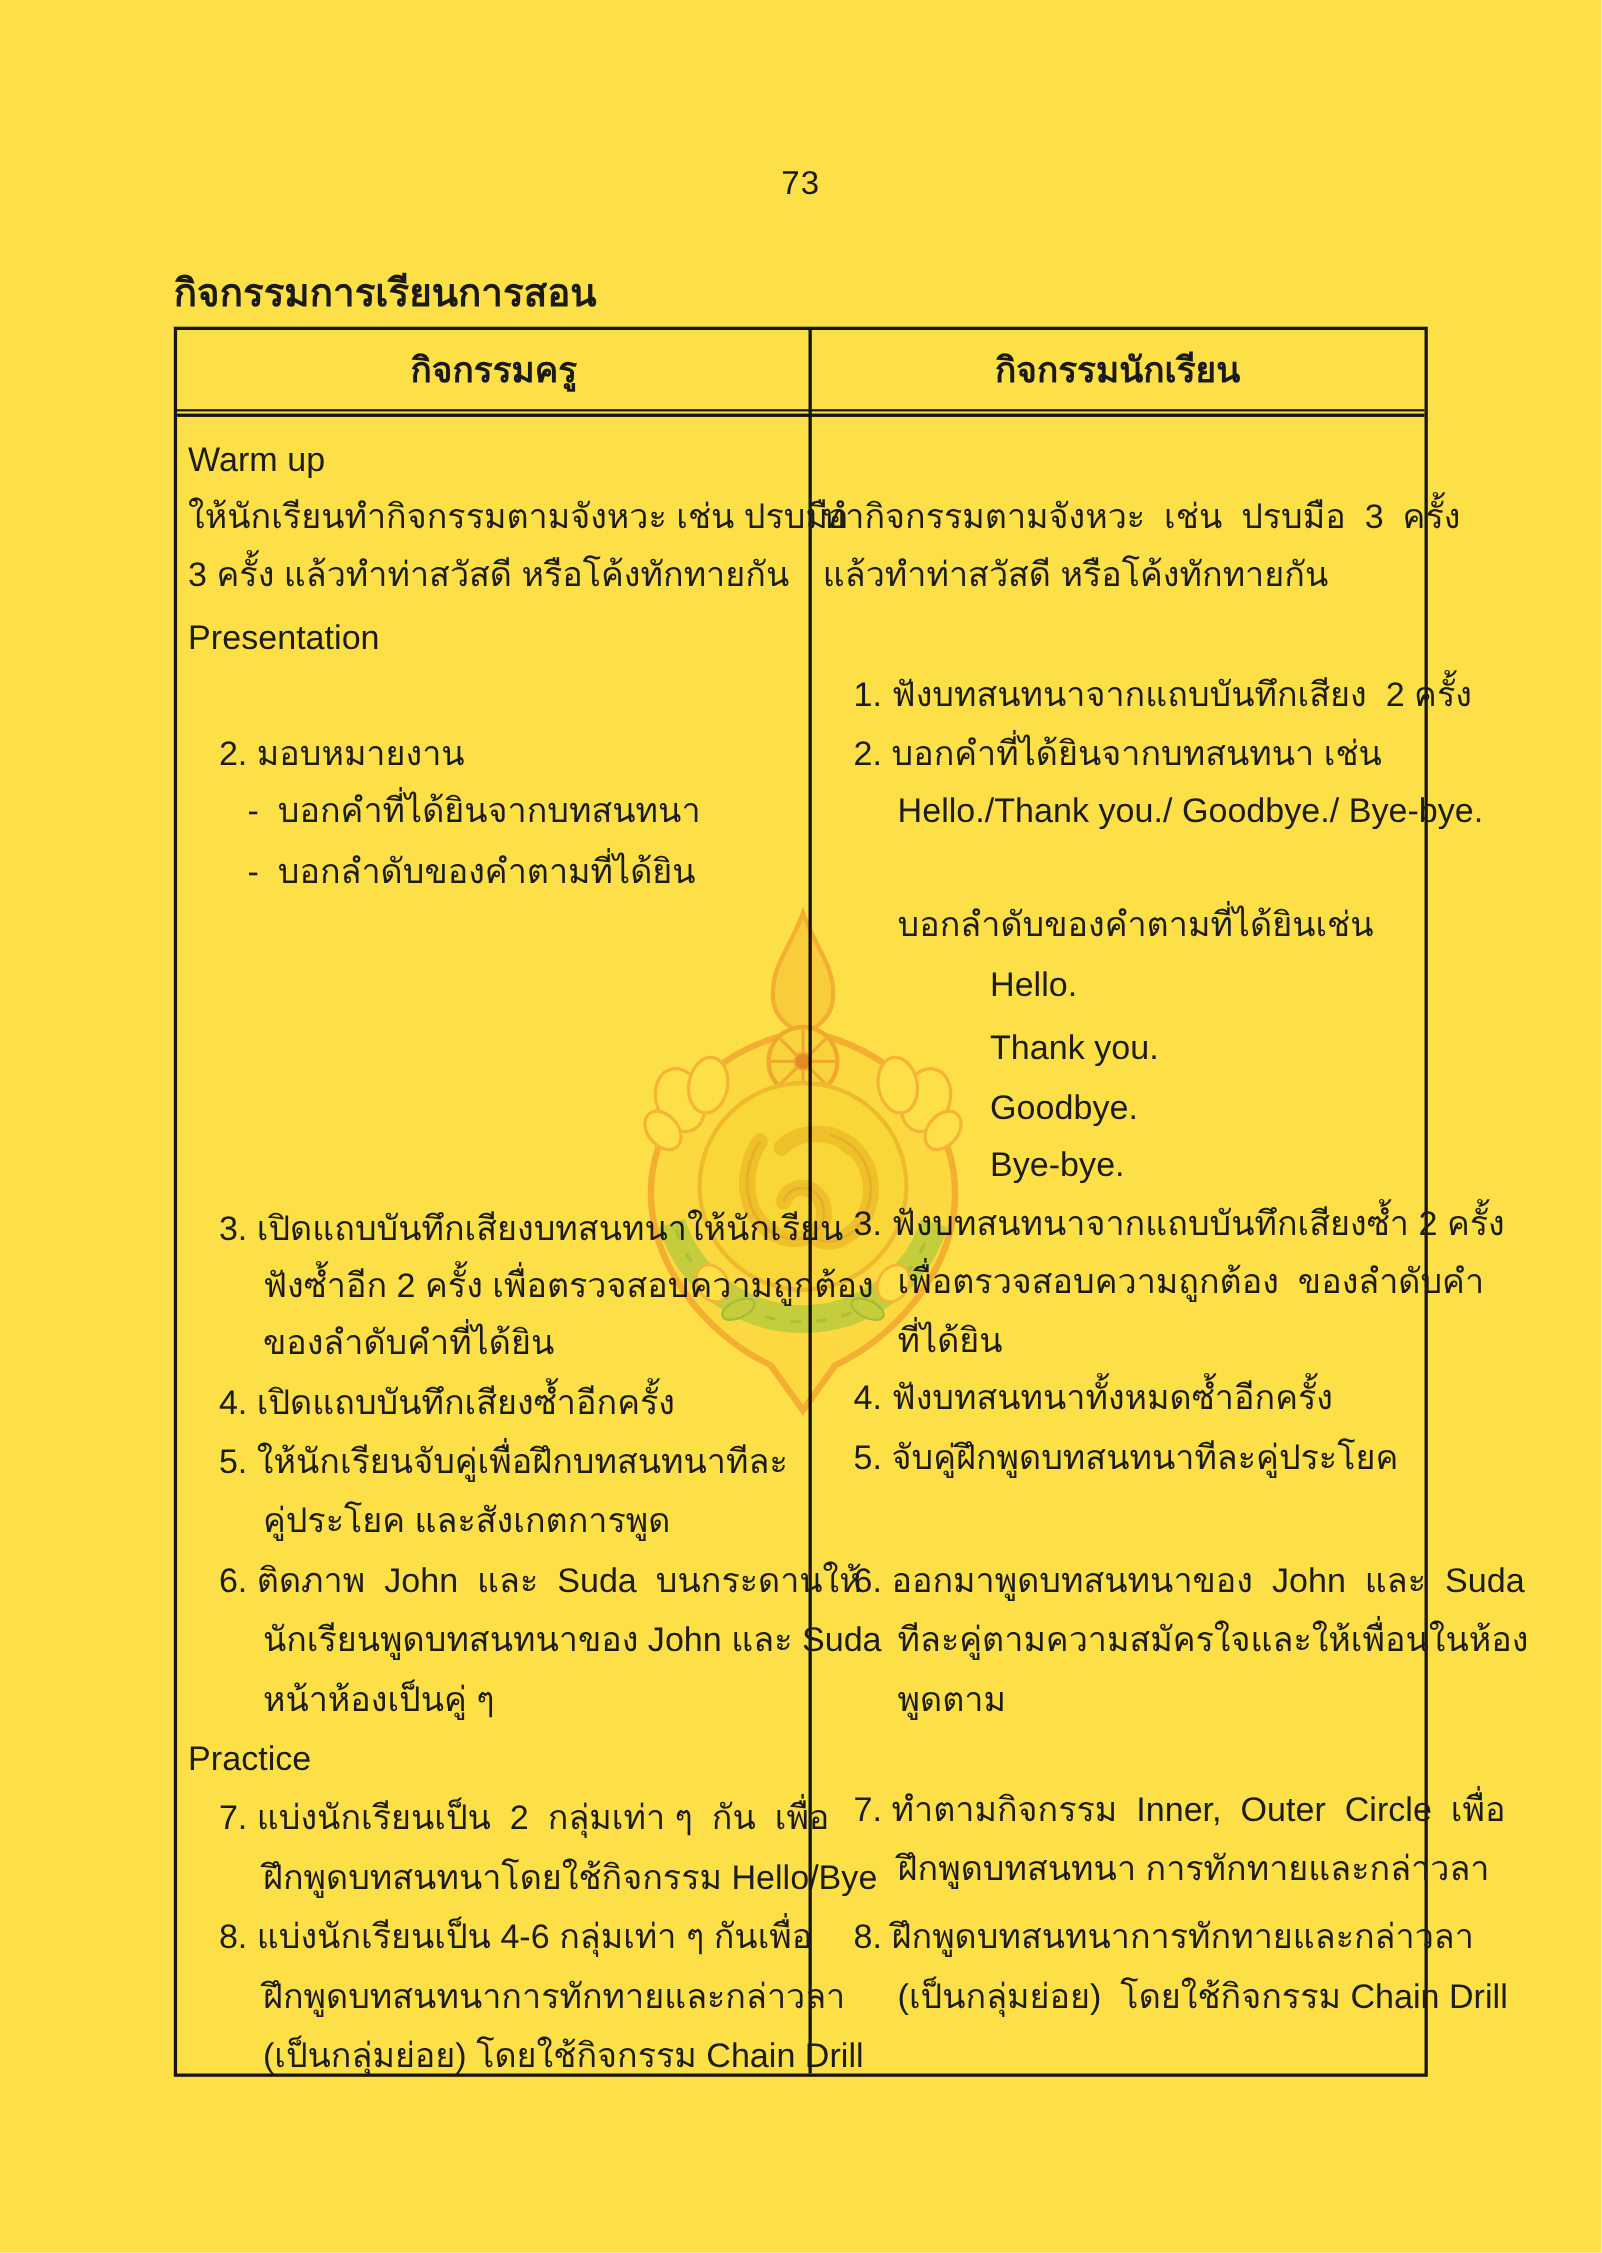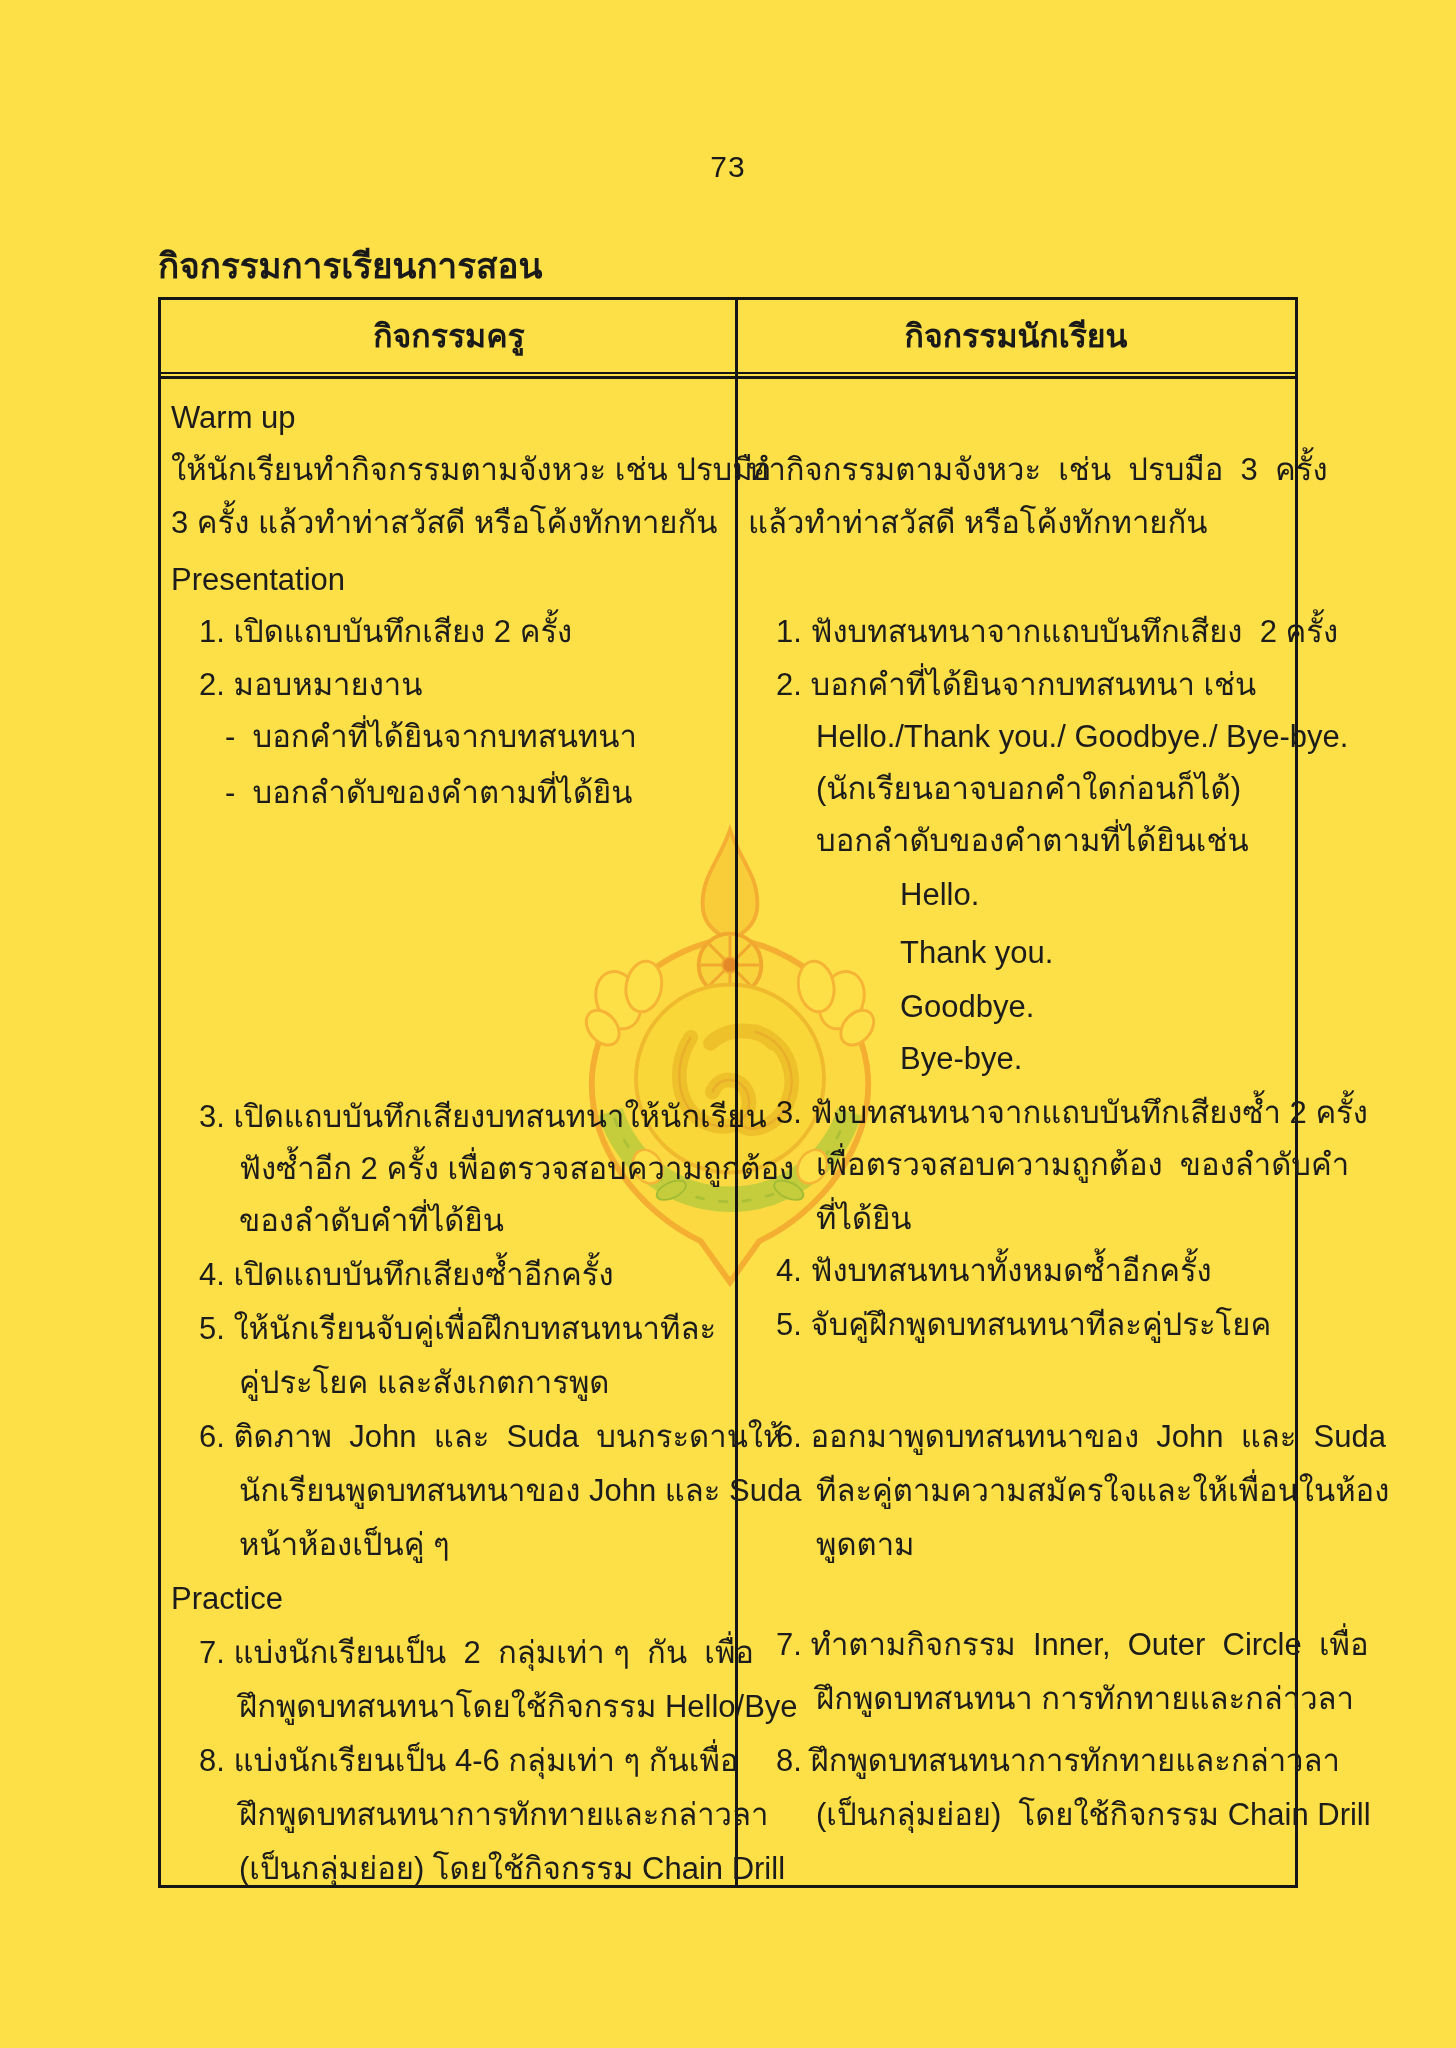--- a/index.html
+++ b/index.html
@@ -60,21 +60,20 @@
   <div class="activity-table">
     <div class="col-header left">กิจกรรมครู</div>
     <div class="col-header right">กิจกรรมนักเรียน</div>
     <div class="header-rule"></div>
     <div class="v-divider"></div>
     <div class="col-body" id="col-teacher">
         <div class="line section" style="top: 95px;">Warm up</div>
         <div class="line flush" style="top: 147px;">ให้นักเรียนทำกิจกรรมตามจังหวะ เช่น ปรบมือ</div>
         <div class="line flush" style="top: 200px;">3 ครั้ง แล้วทำท่าสวัสดี หรือโค้งทักทายกัน</div>
         <div class="line section" style="top: 257px;">Presentation</div>
-        <div class="line num" style="top: 309px;">1. เปิดแถบบันทึกเสียง 2 ครั้ง</div>
         <div class="line num" style="top: 362px;">2. มอบหมายงาน</div>
         <div class="line dash" style="top: 414px;">-  บอกคำที่ได้ยินจากบทสนทนา</div>
         <div class="line dash" style="top: 470px;">-  บอกลำดับของคำตามที่ได้ยิน</div>
         <div class="line num" style="top: 794px;">3. เปิดแถบบันทึกเสียงบทสนทนาให้นักเรียน</div>
         <div class="line hang" style="top: 846px;">ฟังซ้ำอีก 2 ครั้ง เพื่อตรวจสอบความถูกต้อง</div>
         <div class="line hang" style="top: 898px;">ของลำดับคำที่ได้ยิน</div>
         <div class="line num" style="top: 952px;">4. เปิดแถบบันทึกเสียงซ้ำอีกครั้ง</div>
         <div class="line num" style="top: 1006px;">5. ให้นักเรียนจับคู่เพื่อฝึกบทสนทนาทีละ</div>
         <div class="line hang" style="top: 1060px;">คู่ประโยค และสังเกตการพูด</div>
         <div class="line num" style="top: 1114px;">6. ติดภาพ  John  และ  Suda  บนกระดานให้</div>
@@ -86,21 +85,20 @@
         <div class="line num" style="top: 1438px;">8. แบ่งนักเรียนเป็น 4-6 กลุ่มเท่า ๆ กันเพื่อ</div>
         <div class="line hang" style="top: 1492px; text-align: right;">ฝึกพูดบทสนทนาการทักทายและกล่าวลา</div>
         <div class="line hang" style="top: 1546px;">(เป็นกลุ่มย่อย) โดยใช้กิจกรรม Chain Drill</div>
       </div>
     <div class="col-body" id="col-student">
         <div class="line flush" style="top: 147px;">ทำกิจกรรมตามจังหวะ  เช่น  ปรบมือ  3  ครั้ง</div>
         <div class="line flush" style="top: 200px;">แล้วทำท่าสวัสดี หรือโค้งทักทายกัน</div>
         <div class="line num" style="top: 309px;">1. ฟังบทสนทนาจากแถบบันทึกเสียง  2 ครั้ง</div>
         <div class="line num" style="top: 362px;">2. บอกคำที่ได้ยินจากบทสนทนา เช่น</div>
         <div class="line hang" style="top: 414px;">Hello./Thank you./ Goodbye./ Bye-bye.</div>
-        <div class="line hang" style="top: 466px;">(นักเรียนอาจบอกคำใดก่อนก็ได้)</div>
         <div class="line hang" style="top: 518px;">บอกลำดับของคำตามที่ได้ยินเช่น</div>
         <div class="line eng" style="top: 572px;">Hello.</div>
         <div class="line eng" style="top: 630px;">Thank you.</div>
         <div class="line eng" style="top: 684px;">Goodbye.</div>
         <div class="line eng" style="top: 736px;">Bye-bye.</div>
         <div class="line num" style="top: 790px;">3. ฟังบทสนทนาจากแถบบันทึกเสียงซ้ำ 2 ครั้ง</div>
         <div class="line hang" style="top: 842px;">เพื่อตรวจสอบความถูกต้อง  ของลำดับคำ</div>
         <div class="line hang" style="top: 896px;">ที่ได้ยิน</div>
         <div class="line num" style="top: 948px;">4. ฟังบทสนทนาทั้งหมดซ้ำอีกครั้ง</div>
         <div class="line num" style="top: 1002px;">5. จับคู่ฝึกพูดบทสนทนาทีละคู่ประโยค</div>

